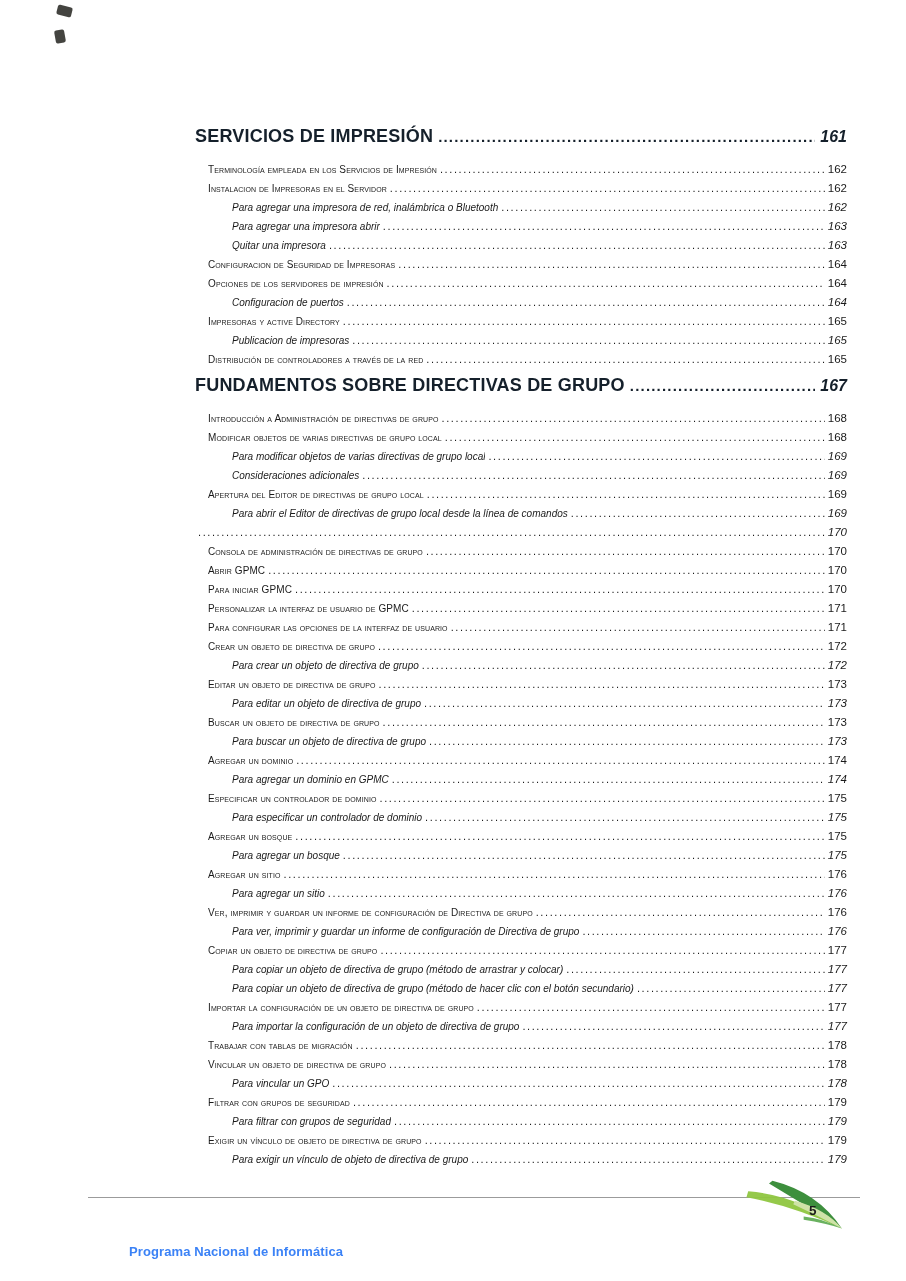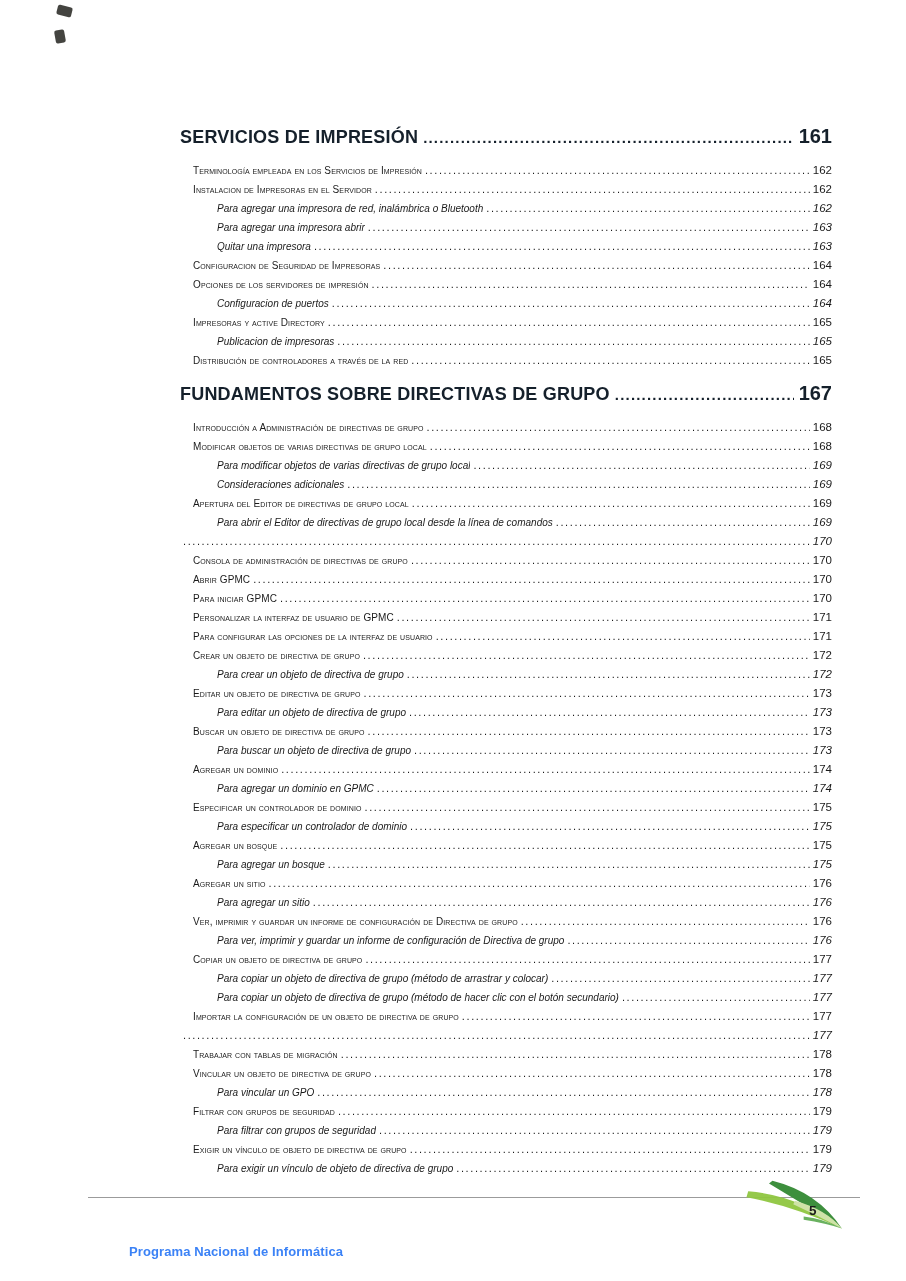--- a/index.html
+++ b/index.html
@@ -12,36 +12,36 @@
     color:var(--text, #1a1a1a);
     overflow:hidden;
   }
 
   
   .artifact { position:absolute; background:#23231f; border-radius:2px; opacity:.85; }
   .a1 { left:57px; top:6px;  width:15px; height:10px; transform:rotate(14deg); }
   .a2 { left:55px; top:30px; width:10px; height:13px; transform:rotate(-10deg); }
 
   
-  .toc { position:absolute; top:124px; left:180px; width:652px; }
+  .toc { position:absolute; top:124px; left:195px; width:652px; }
 
   .toc-heading {
     display:flex; align-items:baseline;
     font-weight:700; font-size:18px; line-height:24px;
     color:var(--heading, #15202b);
     margin-bottom:9px;
   }
-  .toc-heading + .toc-heading, .toc-row + .toc-heading { margin-top:13px; }
+  .toc-heading + .toc-heading, .toc-row + .toc-heading { margin-top:6px; }
   .toc-heading .lbl { white-space:nowrap; letter-spacing:.2px; }
   .toc-heading .dots { flex:1; overflow:hidden; white-space:nowrap; margin:0 5px; }
   .toc-heading .dots::after {
     content:"....................................................................................................................................................................................";
     letter-spacing:1.2px; font-size:15px; font-weight:700;
   }
-  .toc-heading .pg { font-size:20px; white-space:nowrap; }
+  .toc-heading .pg { font-size:16px; white-space:nowrap;font-style:italic; }
 
   .toc-row {
     display:flex; align-items:baseline;
     line-height:19px; height:19px;
     color:var(--text, #1a1a1a);
   }
   .toc-row .lbl { white-space:nowrap; overflow:hidden; }
   .lvl1 .lbl { font-variant:small-caps; font-size:10px; padding-left:13px; letter-spacing:.1px; }
   .lvl2 .lbl { font-style:italic; font-size:10px; padding-left:37px; }
   .toc-row .dots { flex:1; overflow:hidden; white-space:nowrap; margin:0 3px; }
@@ -294,20 +294,21 @@
         <span class="lbl">Para copiar un objeto de directiva de grupo (método de hacer clic con el botón secundario)</span>
         <span class="dots"></span>
         <span class="pg">177</span>
       </div>
       <div class="toc-row lvl1">
         <span class="lbl">Importar la configuración de un objeto de directiva de grupo</span>
         <span class="dots"></span>
         <span class="pg">177</span>
       </div>
       <div class="toc-row lvl2">
+        <span class="lbl">Para importar la configuración de un objeto de directiva de grupo</span>
         <span class="dots"></span>
         <span class="pg">177</span>
       </div>
       <div class="toc-row lvl1">
         <span class="lbl">Trabajar con tablas de migración</span>
         <span class="dots"></span>
         <span class="pg">178</span>
       </div>
       <div class="toc-row lvl1">
         <span class="lbl">Vincular un objeto de directiva de grupo</span>

